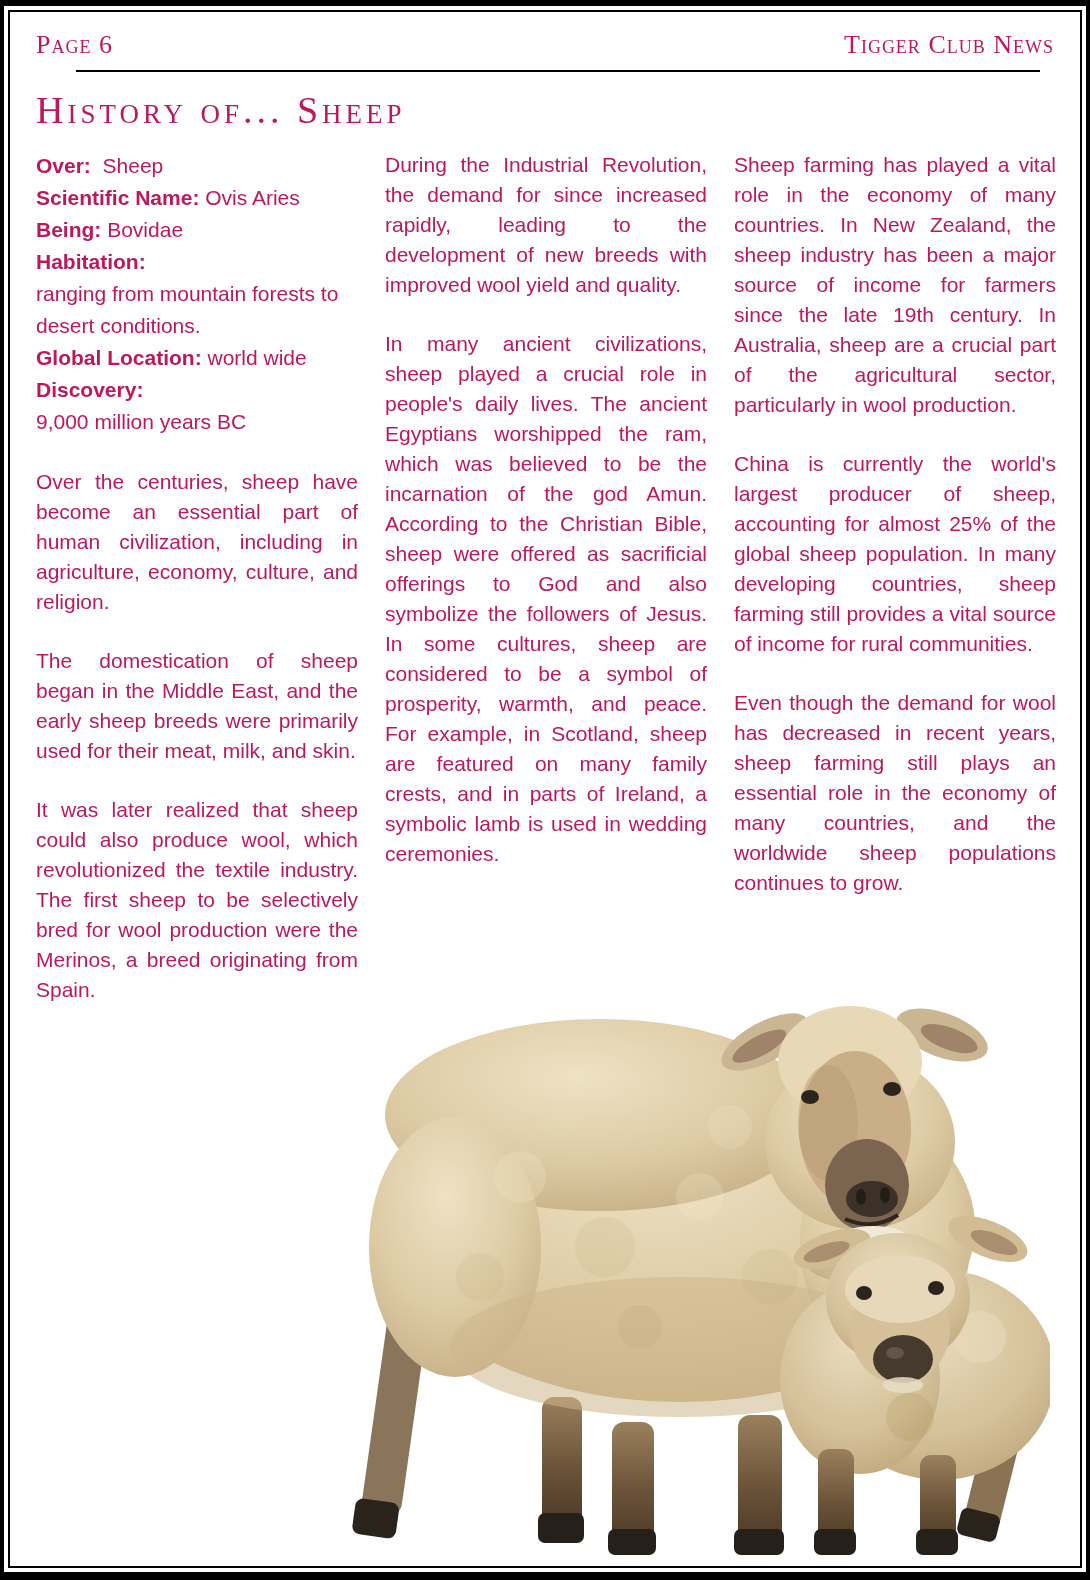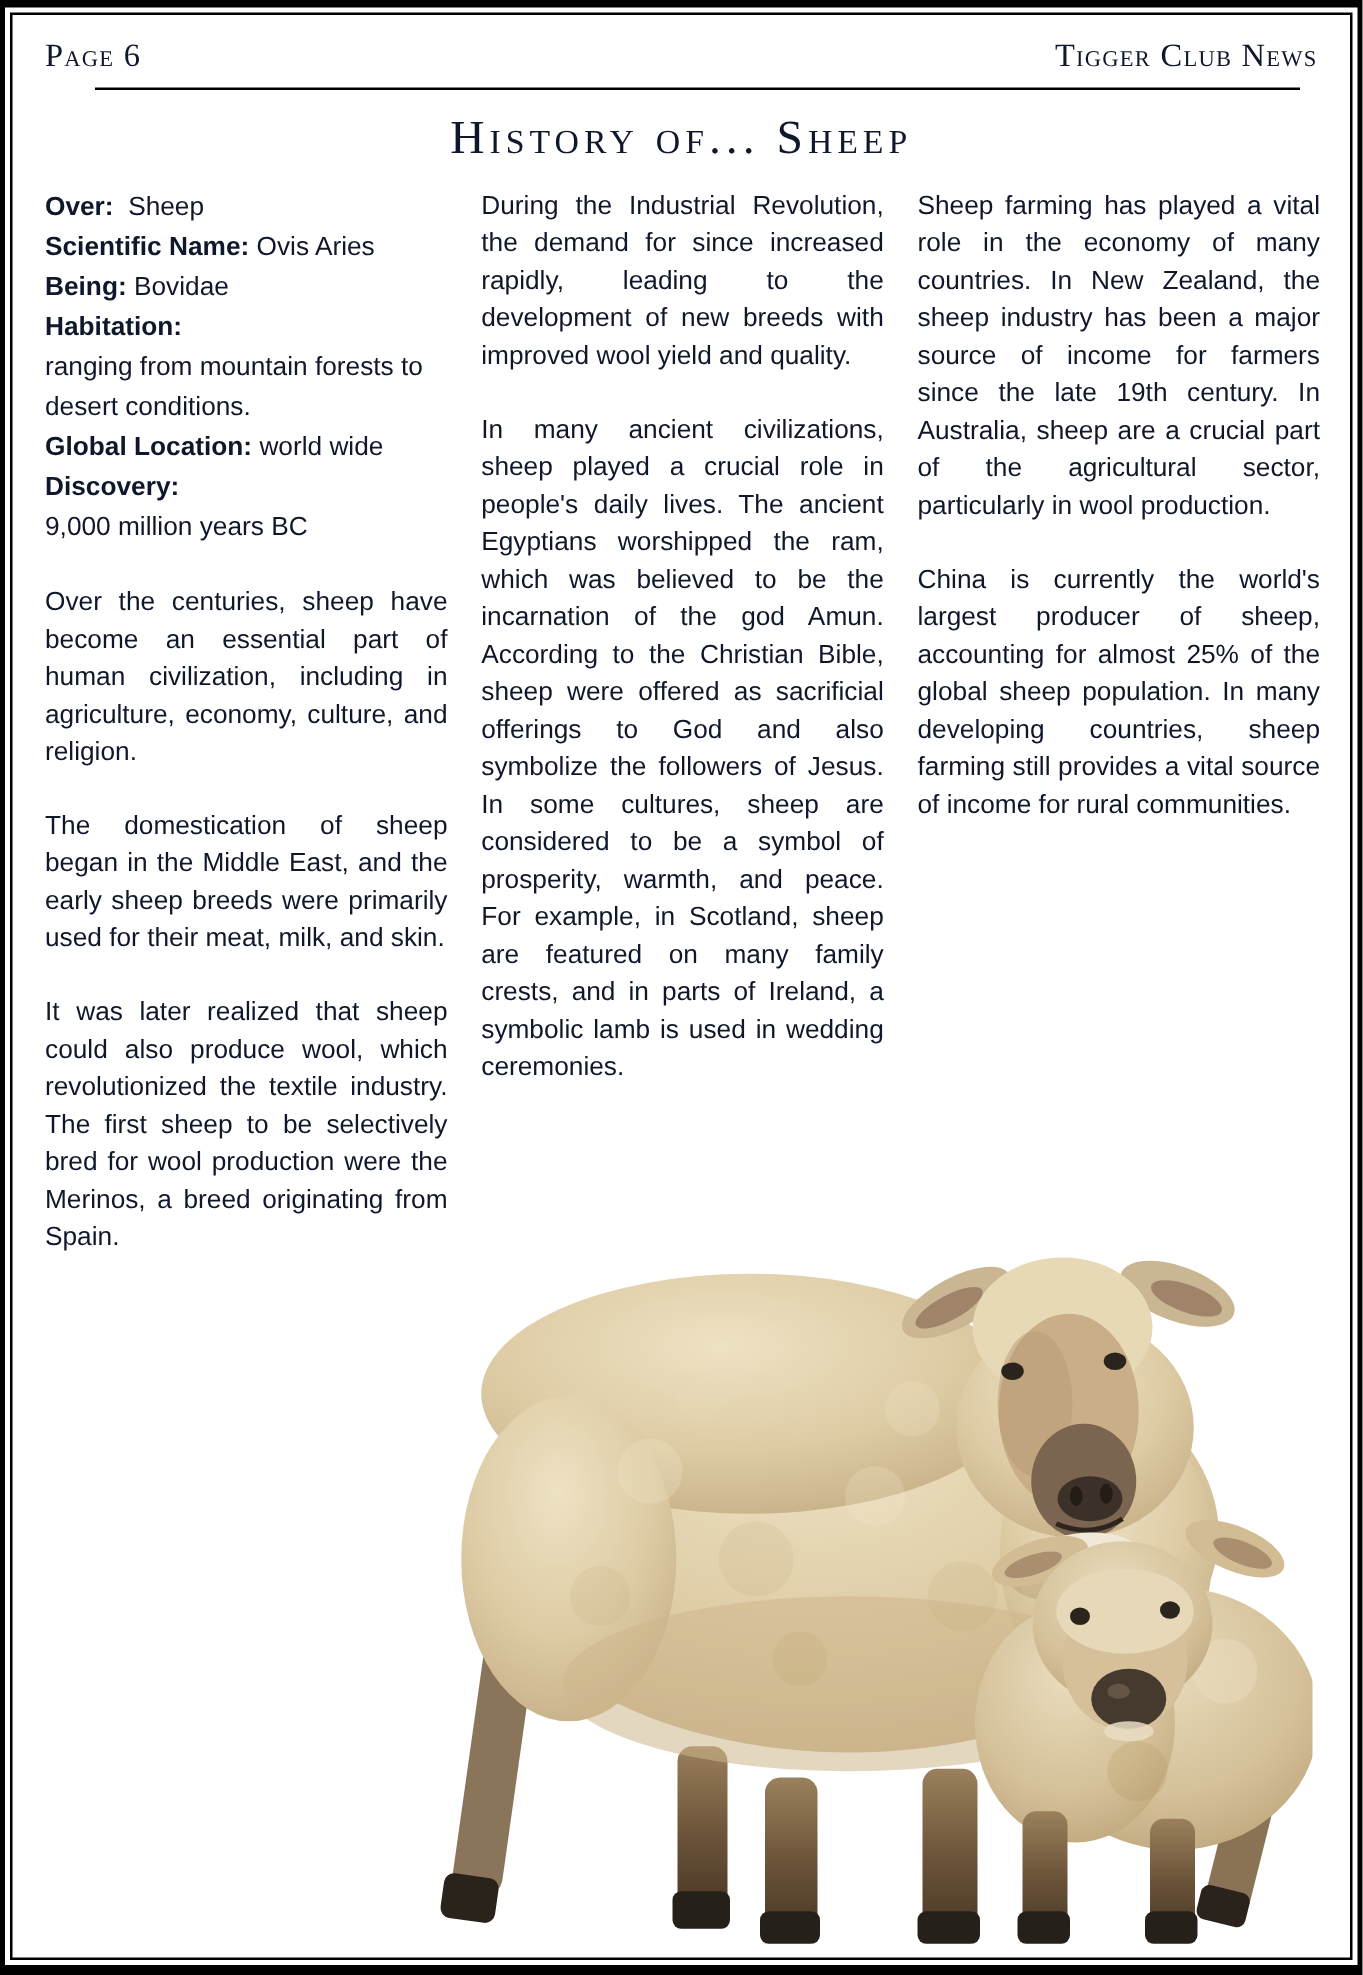--- a/index.html
+++ b/index.html
@@ -5,21 +5,21 @@
   html,body{margin:0;padding:0;background:#888;}
   .page{
     position:relative;
     width:1090px;height:1580px;
     background:#fff;
     box-sizing:border-box;
     border-style:solid;border-color:#000;
     border-width:6px 4px 8px 4px;
     padding:4px;
     font-family:"Liberation Sans",sans-serif;
-    color:#0f172a;
+    color:#be185d;
     overflow:hidden;
   }
   .page-inner{
     box-sizing:border-box;
     width:100%;height:100%;
     border:2px solid #000;
     position:relative;
     padding:18px 26px 0 26px;
     overflow:hidden;
   }
@@ -28,21 +28,21 @@
     font-family:"Liberation Serif","DejaVu Serif",serif;
     font-variant:small-caps;
     font-size:26px;letter-spacing:1px;
     font-weight:400;
   }
   .masthead-rule{
     border:none;border-top:2px solid #000;
     margin:10px 14px 0 40px;
   }
   .article-title{
-    text-align:center;
+    text-align:left;
     font-family:"Liberation Serif","DejaVu Serif",serif;
     font-variant:small-caps;
     font-weight:400;
     font-size:38px;letter-spacing:4px;
     margin:16px 0 0 0;
   }
   .columns{
     display:flex;
     gap:27px;
     margin-top:18px;
@@ -98,20 +98,21 @@
       </div>
 
       <div class="col">
         <p class="para">During the Industrial Revolution, the demand for since increased rapidly, leading to the development of new breeds with improved wool yield and quality.</p>
         <p class="para">In many ancient civilizations, sheep played a crucial role in people's daily lives.  The ancient Egyptians worshipped the ram, which was believed to be the incarnation of the god Amun. According to the Christian Bible, sheep were offered as sacrificial offerings to God and also symbolize the followers of Jesus. In some cultures, sheep are considered to be a symbol of prosperity, warmth, and peace. For example, in Scotland, sheep are featured on many family crests, and in parts of Ireland, a symbolic lamb is used in wedding ceremonies.</p>
       </div>
 
       <div class="col">
         <p class="para">Sheep farming has played a vital role in the economy of many countries. In New Zealand, the sheep industry has been a major source of income for farmers since the late 19th century. In Australia, sheep are a crucial part of the agricultural sector, particularly in wool production.</p>
         <p class="para">China is currently the world's largest producer of sheep, accounting for almost 25% of the global sheep population. In many developing countries, sheep farming still provides a vital source of income for rural communities.</p>
+        <p class="para">Even though the demand for wool has decreased in recent years, sheep farming still plays an essential role in the economy of many countries, and the worldwide sheep populations continues to grow.</p>
       </div>
     </div>
 
     <svg class="sheep-photo" viewBox="0 0 710 610" xmlns="http://www.w3.org/2000/svg" aria-hidden="true">
       <defs>
         <radialGradient id="woolG" cx="45%" cy="30%" r="80%">
           <stop offset="0" stop-color="#eee2c4"></stop>
           <stop offset="0.55" stop-color="#ddcba4"></stop>
           <stop offset="1" stop-color="#c3ab82"></stop>
         </radialGradient>

